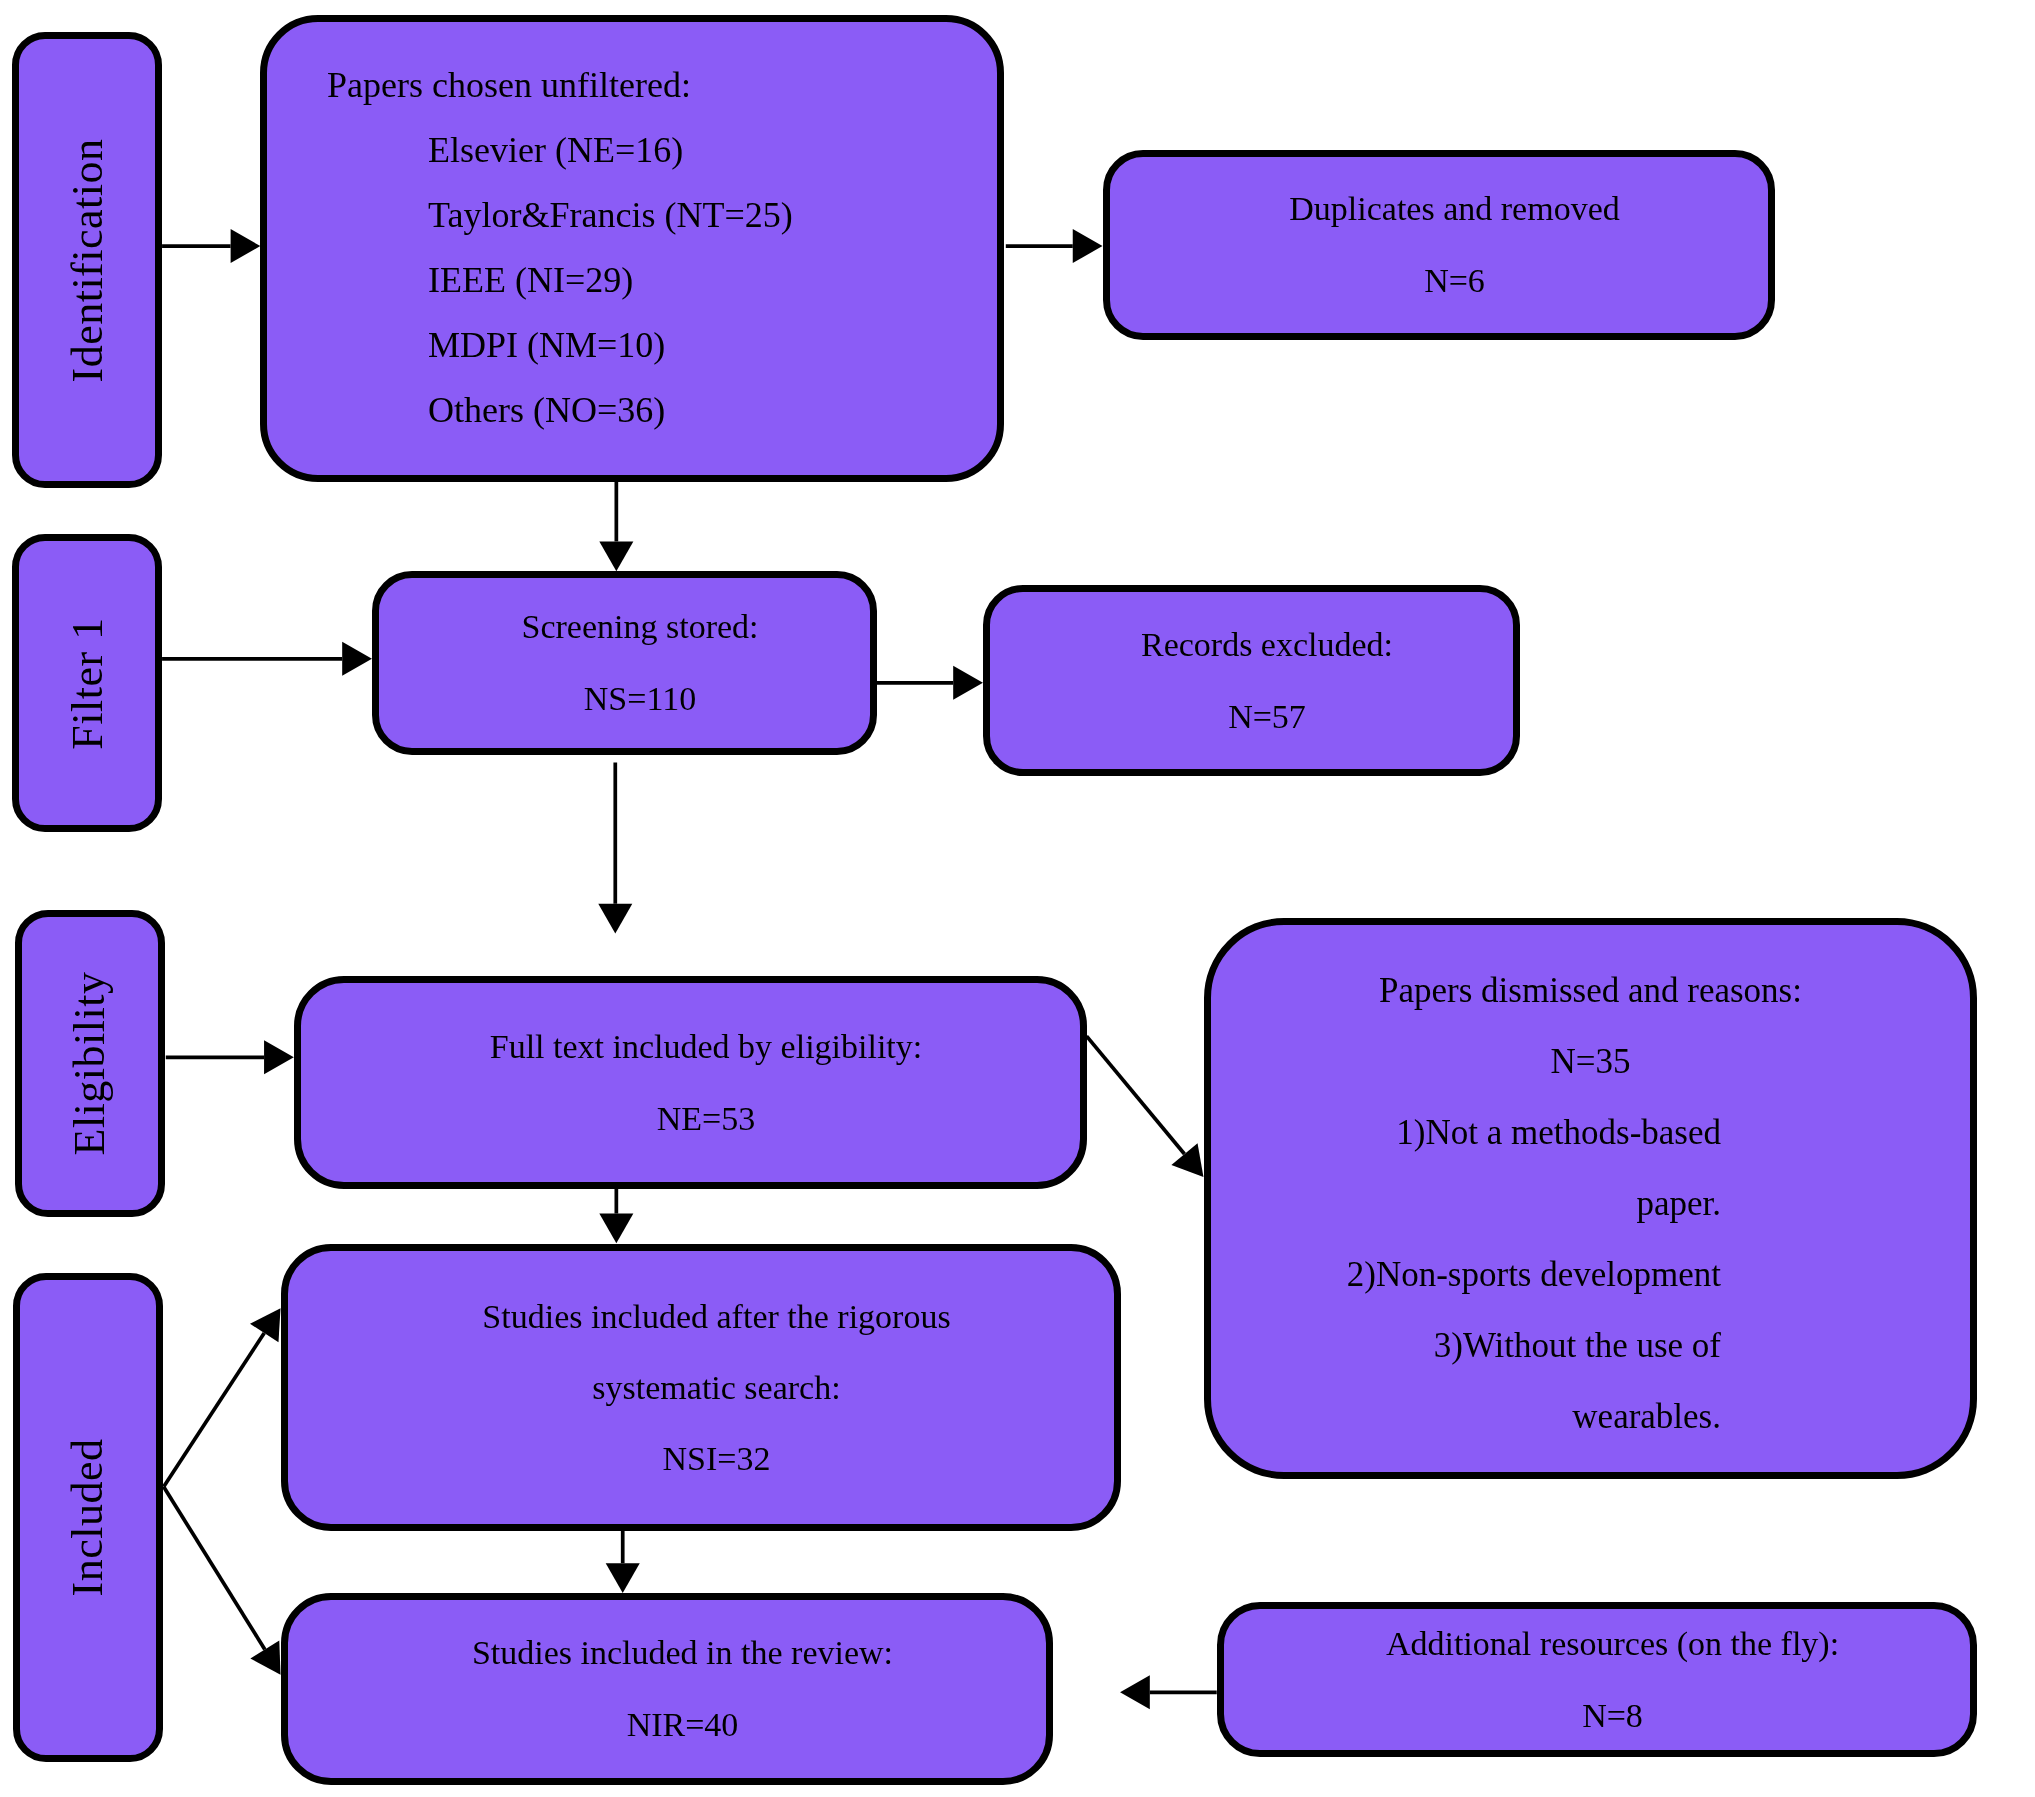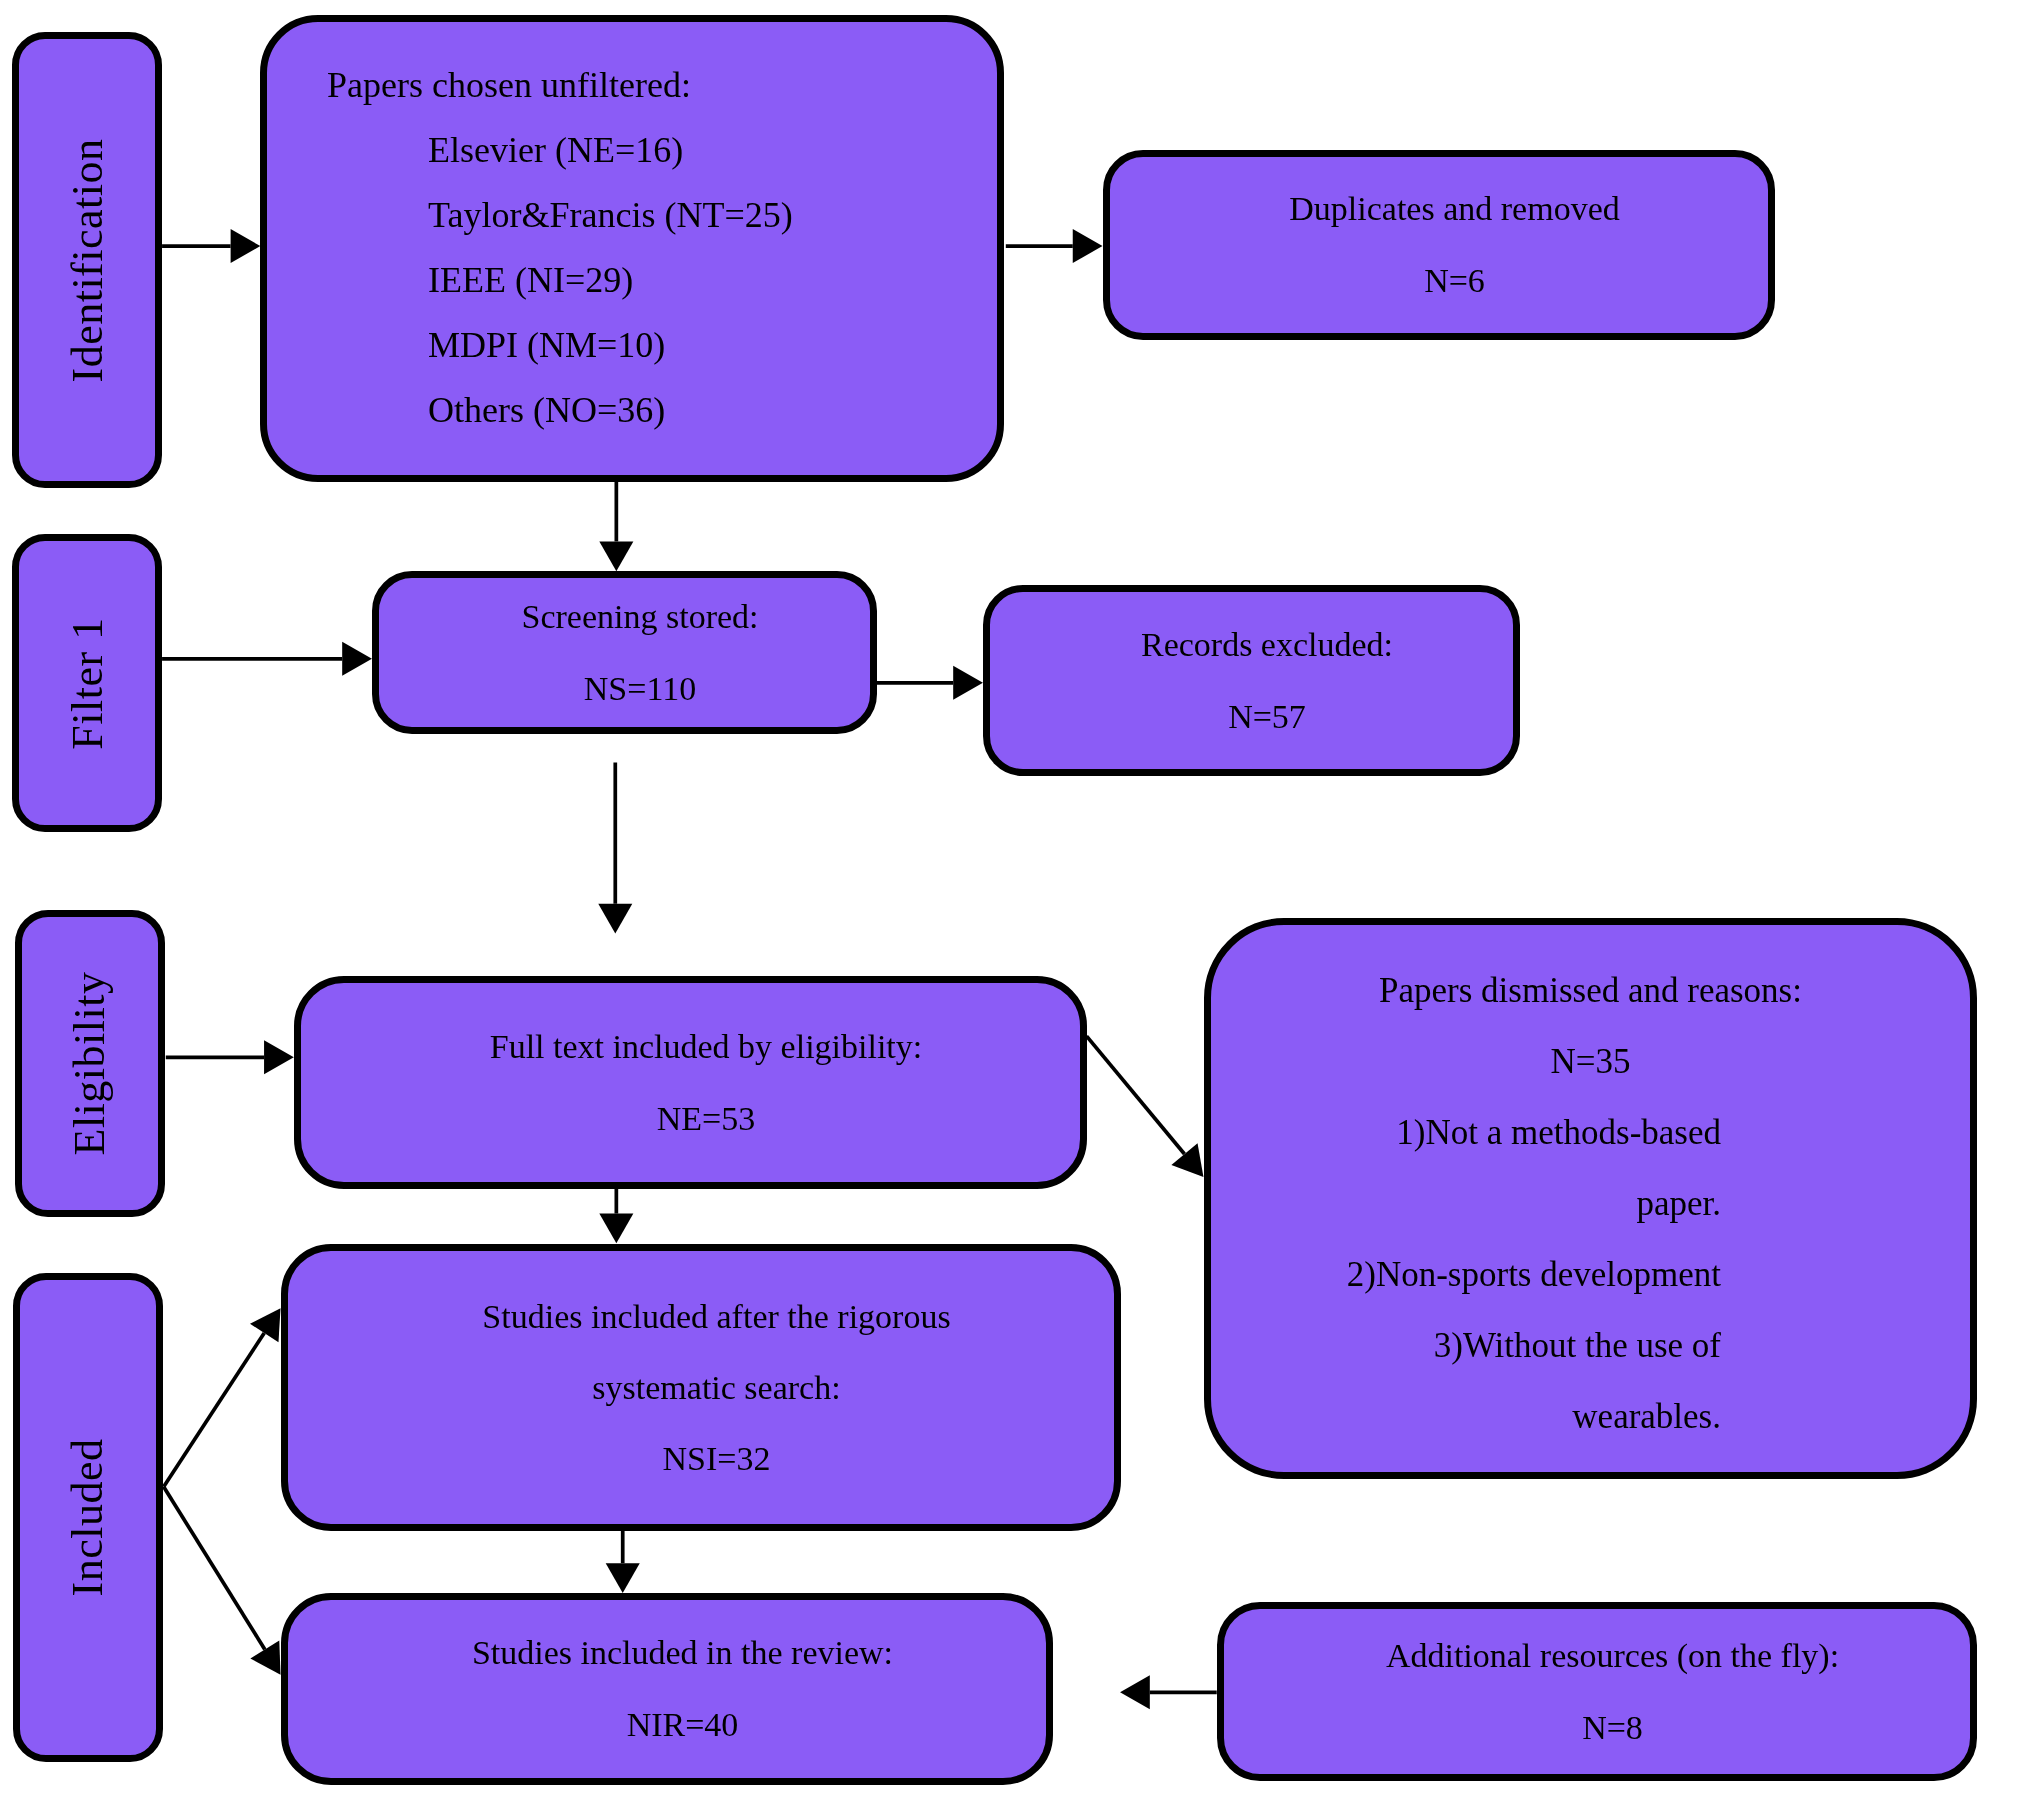--- a/index.html
+++ b/index.html
@@ -150,21 +150,21 @@
     <div class="psrc">IEEE (NI=29)</div>
     <div class="psrc">MDPI (NM=10)</div>
     <div class="psrc">Others (NO=36)</div>
   </div>
 
   <div class="box flow" style="left:1103px;top:150px;width:672px;height:190px;border-radius:40px;">
     <div class="bline">Duplicates and removed</div>
     <div class="bline">N=6</div>
   </div>
 
-  <div class="box flow" style="left:372px;top:571px;width:505px;height:163px;border-radius:40px;">
+  <div class="box flow" style="left:372px;top:571px;width:505px;height:184px;border-radius:40px;">
     <div class="bline">Screening stored:</div>
     <div class="bline">NS=110</div>
   </div>
 
   <div class="box flow" style="left:983px;top:585px;width:537px;height:191px;border-radius:40px;">
     <div class="bline">Records excluded:</div>
     <div class="bline">N=57</div>
   </div>
 
   <div class="box flow" style="left:294px;top:976px;width:793px;height:213px;border-radius:50px;">
@@ -192,19 +192,19 @@
     <div class="bline">Studies included after the rigorous</div>
     <div class="bline">systematic search:</div>
     <div class="bline">NSI=32</div>
   </div>
 
   <div class="box flow" style="left:281px;top:1593px;width:772px;height:192px;border-radius:50px;">
     <div class="bline">Studies included in the review:</div>
     <div class="bline">NIR=40</div>
   </div>
 
-  <div class="box flow" style="left:1217px;top:1602px;width:760px;height:179px;border-radius:43px;">
+  <div class="box flow" style="left:1217px;top:1602px;width:760px;height:155px;border-radius:43px;">
     <div class="bline">Additional resources (on the fly):</div>
     <div class="bline">N=8</div>
   </div>
 
 </div>
 
 
 </body></html>

